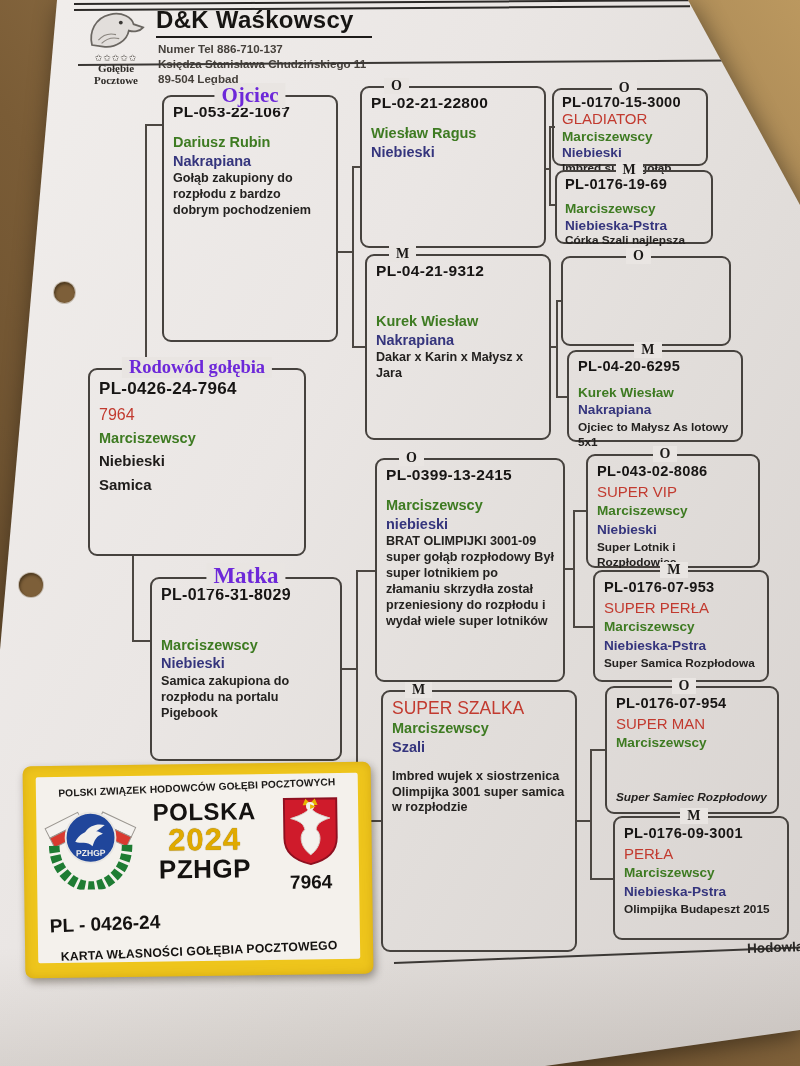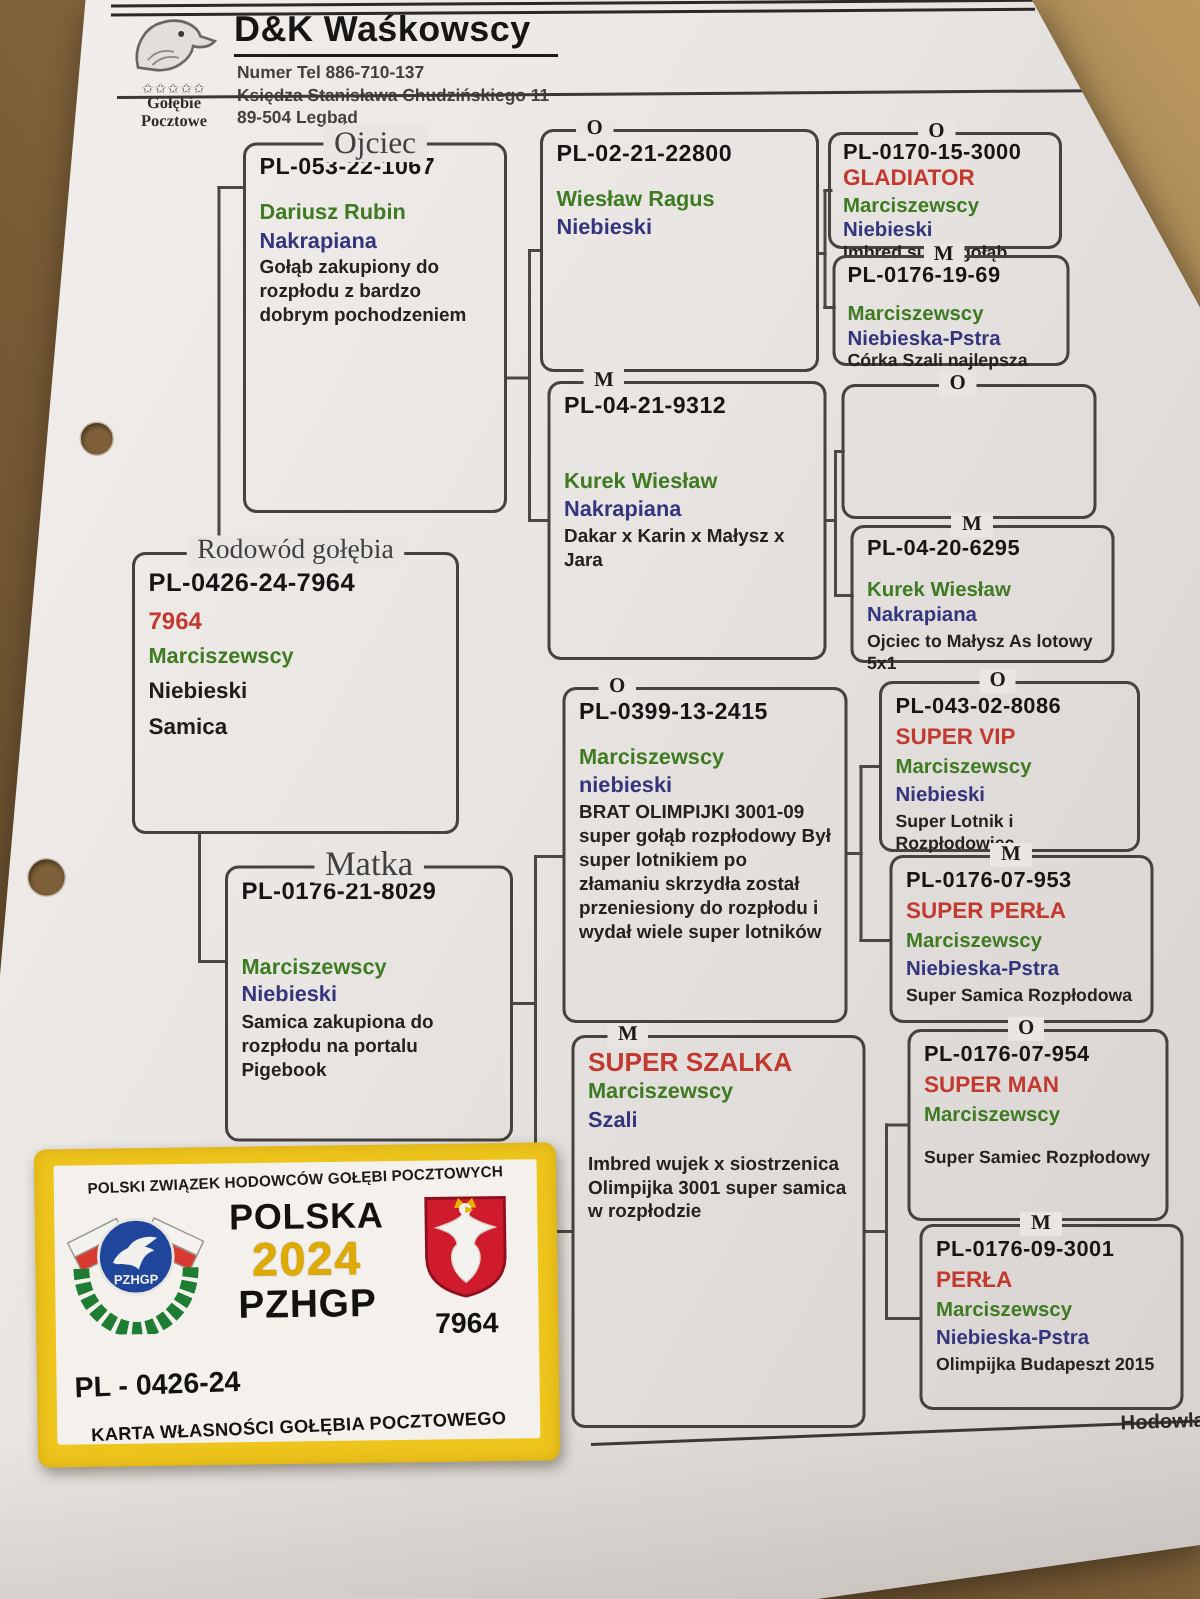--- a/index.html
+++ b/index.html
@@ -35,29 +35,29 @@
   #htitle{position:absolute;left:156px;top:6px;font-size:24px;font-weight:700;color:#171513;
           border-bottom:2.6px solid #1d1b19;padding:0 18px 2px 0;letter-spacing:.3px;}
   #hcontact{position:absolute;left:158px;top:42px;font-size:11.6px;font-weight:700;color:#45403b;line-height:1.28;}
 
   
   #tree{position:absolute;inset:0;}
   .cl{position:absolute;background:#4c4742;z-index:1;}
   .pbox{position:absolute;border:2.2px solid #46423e;border-radius:9px;padding:6px 9px;z-index:2;
         box-sizing:border-box;background:transparent;}
   .blabel{position:absolute;top:-14px;left:50%;transform:translateX(-50%);white-space:nowrap;
-          background:#e9e5e2;padding:0 7px;font-family:"Liberation Serif",serif;font-weight:400;color:#404040;}
+          background:#e9e5e2;padding:0 7px;font-family:"Liberation Serif",serif;font-weight:700;color:#6d28d9;}
   .bmarker{position:absolute;top:-10px;background:#e9e5e2;padding:0 7px;
            font-family:"Liberation Serif",serif;font-weight:700;font-size:14px;color:#1c1a18;}
   .pos-ff .bmarker,.pos-fm .bmarker,.pos-mf .bmarker,.pos-mm .bmarker{left:22px;}
   .pos-fff .bmarker,.pos-ffm .bmarker,.pos-fmf .bmarker,.pos-fmm .bmarker,
   .pos-mff .bmarker,.pos-mfm .bmarker,.pos-mmf .bmarker,.pos-mmm .bmarker{left:38%;}
   .bl{line-height:1.22;margin-bottom:1px;}
   .bl-ring{font-size:15.5px;font-weight:700;color:#171514;letter-spacing:.3px;}
-  .bl-red{font-size:16px;font-weight:700;color:#c23a2f;}
+  .bl-red{font-size:16px;font-weight:400;color:#c23a2f;}
   .bl-green{font-size:14.5px;font-weight:700;color:#3e7b22;}
   .bl-navy{font-size:14.5px;font-weight:700;color:#35357d;}
   .bl-dark{font-size:15px;font-weight:700;color:#1e1c1a;}
   .bl-desc{font-size:12.6px;font-weight:700;color:#242220;line-height:1.26;}
   .gap1{margin-top:12px;}
   .gap2{margin-top:32px;}
 
   .pos-father{left:162px;top:95px;width:176px;height:247px;}
   .pos-ff{left:360px;top:86px;width:186px;height:162px;}
   .pos-fff{left:552px;top:88px;width:156px;height:78px;}
@@ -90,21 +90,21 @@
   .pos-fff .bl-red,.pos-fmf .bl-red,.pos-mff .bl-red,.pos-mfm .bl-red,
   .pos-mmf .bl-red,.pos-mmm .bl-red{font-size:15px;}
   .pos-fff .bl-green,.pos-fff .bl-navy,.pos-ffm .bl-green,.pos-ffm .bl-navy,
   .pos-fmf .bl-green,.pos-fmm .bl-green,.pos-fmm .bl-navy,
   .pos-mff .bl-green,.pos-mff .bl-navy,.pos-mfm .bl-green,.pos-mfm .bl-navy,
   .pos-mmf .bl-green,.pos-mmm .bl-green,.pos-mmm .bl-navy{font-size:13.6px;}
   .pos-fff .bl-desc,.pos-ffm .bl-desc,.pos-fmf .bl-desc,.pos-fmm .bl-desc,
   .pos-mff .bl-desc,.pos-mfm .bl-desc,.pos-mmf .bl-desc,.pos-mmm .bl-desc{font-size:11.8px;}
   .pos-ffm .gap1,.pos-fmm .gap1{margin-top:9px;}
   .pos-fmf .gap1{margin-top:14px;}
-  .pos-mmf .gap2{margin-top:12px;}
+  .pos-mmf .gap2{margin-top:38px;font-style:italic;}
   .pos-mff .bl,.pos-mfm .bl,.pos-mmf .bl,.pos-mmm .bl{line-height:1.3;}
 
   
   #pageline{position:absolute;left:394px;top:962px;width:412px;height:2.4px;background:#3b3835;
             transform:rotate(-2.2deg);transform-origin:left center;}
   #hodowla{position:absolute;left:747px;top:940px;font-size:13.5px;font-weight:700;color:#2a2826;
            transform:rotate(-2deg);white-space:nowrap;}
 
   
   #card{position:absolute;left:24px;top:764px;width:348px;height:212px;background:#eec51c;
@@ -288,21 +288,21 @@
               <div class="bl bl-red">SUPER PERŁA</div>
               <div class="bl bl-green">Marciszewscy</div>
               <div class="bl bl-navy">Niebieska-Pstra</div>
               <div class="bl bl-desc">Super Samica Rozpłodowa</div>
             </div>
   </div>
           <div class="pbox pos-mother">
     <span class="blabel">Matka</span>
 
     <div class="blines">
-              <div class="bl bl-ring">PL-0176-21-8029</div>
+              <div class="bl bl-ring">PL-0176-31-8029</div>
               <div class="bl bl-green gap2">Marciszewscy</div>
               <div class="bl bl-navy">Niebieski</div>
               <div class="bl bl-desc">Samica zakupiona do rozpłodu na portalu Pigebook</div>
             </div>
   </div>
           <div class="pbox pos-mm">
 
     <span class="bmarker">M</span>
     <div class="blines">
               <div class="bl bl-red">SUPER SZALKA</div>

